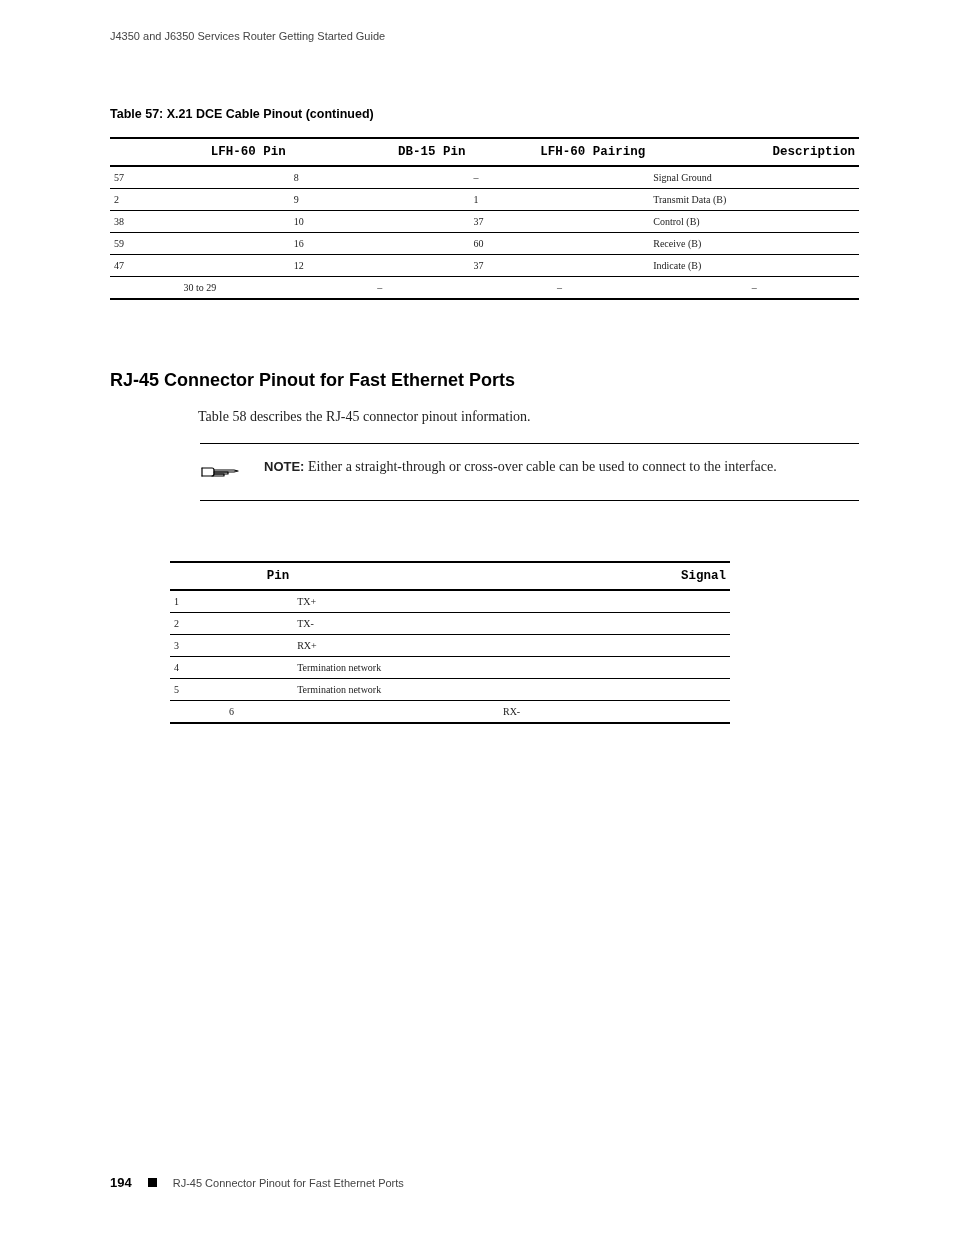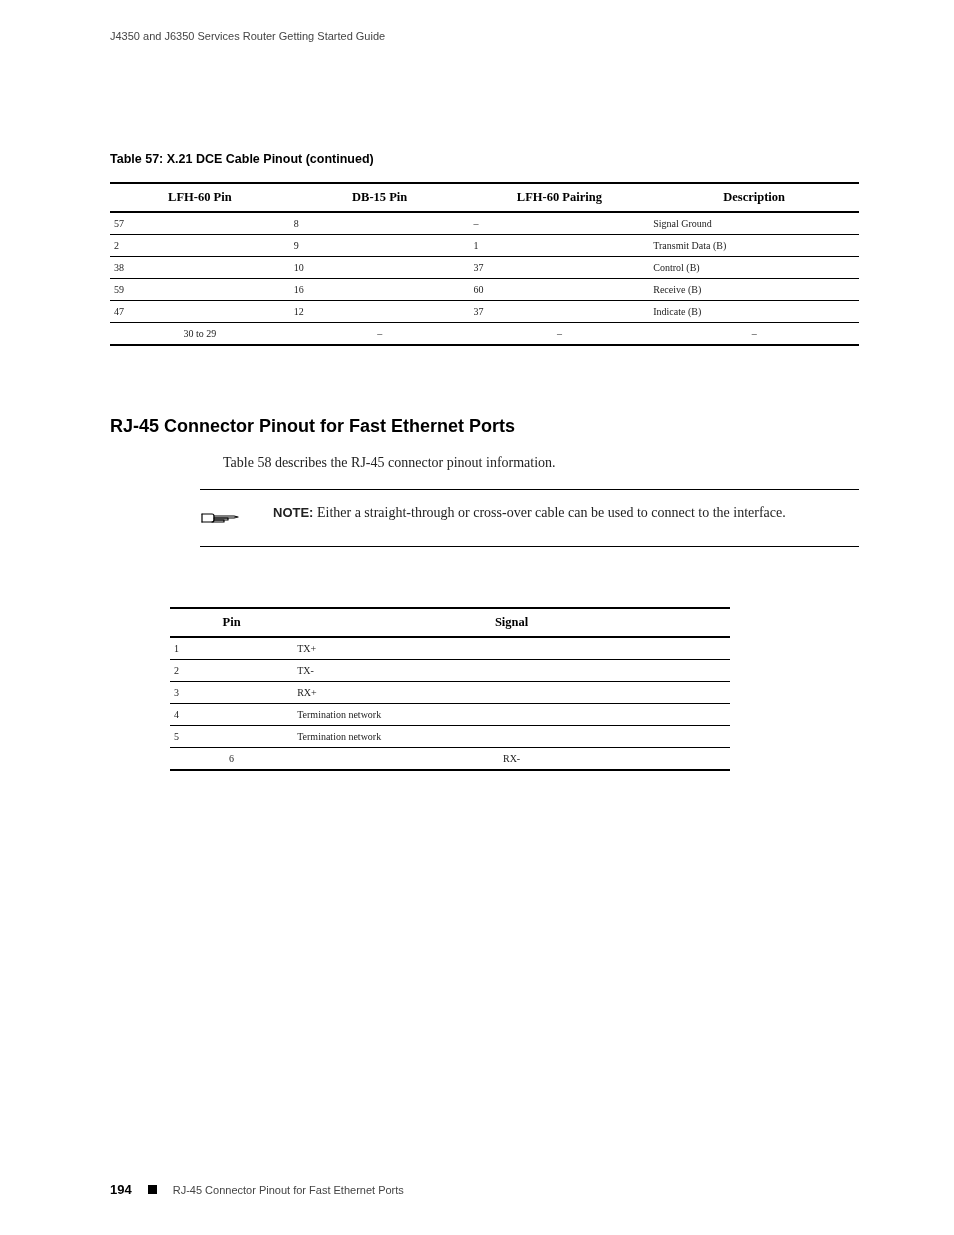--- a/index.html
+++ b/index.html
@@ -16,38 +16,38 @@
   .page {
     padding: 30px 95px 0 110px;
     box-sizing: border-box;
     position: relative;
     height: 100%;
   }
   .running-head {
     font-family: Verdana, Arial, sans-serif;
     font-size: 11px;
     color: #444;
-    margin-bottom: 110px;
+    margin-bottom: 65px;
   }
   .table-caption {
     font-family: Arial, Helvetica, sans-serif;
     font-weight: bold;
     font-size: 12.5px;
     margin-bottom: 16px;
   }
   table.pinout {
     width: 100%;
     border-collapse: collapse;
     font-size: 13px;
   }
   table.pinout th {
-    font-family: Liberation Serif, serif;
+    font-family: Liberation Mono, monospace;
     font-weight: bold;
     font-size: 12.5px;
-    text-align: center;
+    text-align: right;
     border-top: 2px solid #000;
     border-bottom: 2px solid #000;
     padding: 6px 4px 6px 4px;
   }
   table.pinout td {
     font-family: Georgia, 'Times New Roman', serif;
     font-size: 10px;
     text-align: left;
     border-bottom: 1px solid #000;
     padding: 5px 4px 5px 4px;
@@ -60,32 +60,32 @@
   .section-heading {
     font-family: Arial, Helvetica, sans-serif;
     font-weight: 900;
     font-size: 18px;
     margin-top: 70px;
     margin-bottom: 18px;
   }
   .body-text {
     font-family: Georgia, 'Times New Roman', serif;
     font-size: 14px;
-    margin-left: 113px;
+    margin-left: 88px;
     margin-bottom: 18px;
     color: #222;
   }
   .note-block {
     margin-left: 90px;
     border-top: 1px solid #000;
     border-bottom: 1px solid #000;
     padding: 14px 0 14px 0;
     display: flex;
     align-items: flex-start;
-    gap: 29px;
+    gap: 20px;
     margin-bottom: 60px;
   }
   .note-icon {
     flex: 0 0 auto;
     margin-top: 2px;
   }
   .note-text {
     font-family: Georgia, 'Times New Roman', serif;
     font-size: 14px;
     color: #222;
@@ -96,21 +96,21 @@
     font-weight: bold;
     font-size: 13px;
   }
   .table58-wrap {
     margin-left: 60px;
     width: 560px;
   }
   .footer {
     position: absolute;
     left: 110px;
-    bottom: 38px;
+    bottom: 45px;
     font-size: 12px;
     display: flex;
     align-items: center;
     gap: 16px;
     text-align: right;
   }
   .footer .pn {
     font-family: Arial, Helvetica, sans-serif;
     font-weight: 900;
     font-size: 13px;

